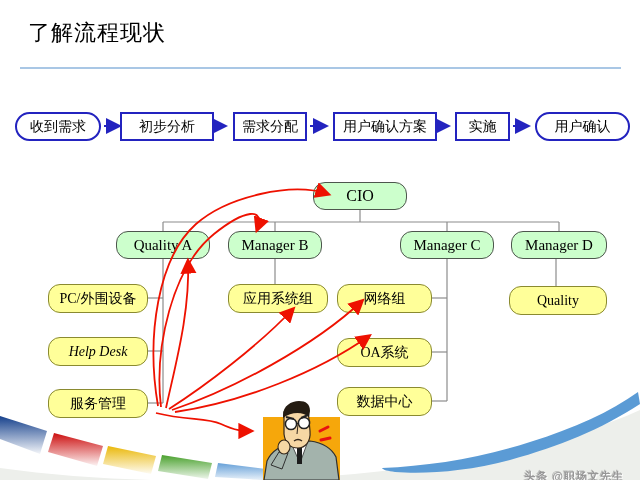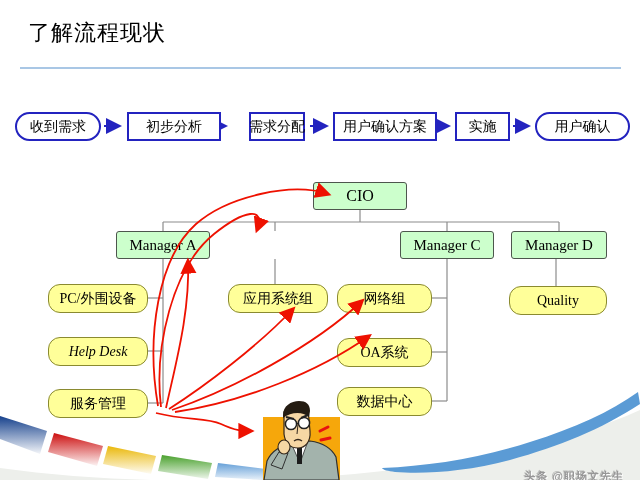--- a/index.html
+++ b/index.html
@@ -8,23 +8,23 @@
   .title{position:absolute;left:28px;top:18px;font-size:22px;font-weight:normal;color:#000;
          letter-spacing:1px;font-family:"Liberation Sans",sans-serif;}
   .title-rule{position:absolute;left:20px;top:67px;width:601px;height:2px;background:#a9c7e5;}
   svg.layer{position:absolute;left:0;top:0;pointer-events:none;}
   .under{z-index:1;} .over{z-index:3;}
   .node{position:absolute;display:flex;align-items:center;justify-content:center;
         font-family:"Liberation Serif",serif;color:#000;box-sizing:border-box;z-index:2;
         white-space:nowrap;}
   .flowbox{top:112px;height:29px;background:#fff;border:2px solid #2323bf;font-size:14px;}
   .pill{border-radius:15px;text-align:center;}
-  .greenbox{background:#ccffcc;border:1.4px solid #4d564d;border-radius:3px;height:28px;font-size:15px;}
+  .greenbox{background:#ccffcc;border:1.4px solid #4d564d;border-radius:12px;height:28px;font-size:15px;}
   .yellowbox{background:#ffff99;border:1.4px solid #8a8a30;border-radius:12px;height:29px;font-size:14px;}
-  .f0{left:15px;width:86px;}  .f1{left:127px;width:94px;} .f2{left:249px;width:56px;}
+  .f0{left:15px;width:86px;}  .f1{left:120px;width:94px;} .f2{left:233px;width:74px;}
   .f3{left:333px;width:104px;}.f4{left:455px;width:55px;} .f5{left:535px;width:95px;}
   .cio{left:313px;top:182px;width:94px;font-size:16px;}
   .ma{left:116px;top:231px;width:94px;} .mb{left:228px;top:231px;width:94px;}
   .mc{left:400px;top:231px;width:94px;} .md{left:511px;top:231px;width:96px;}
   .ya1{left:48px;top:284px;width:100px;} .yb1{left:228px;top:284px;width:100px;}
   .yc1{left:337px;top:284px;width:95px;} .yd1{left:509px;top:286px;width:98px;}
   .ya2{left:48px;top:337px;width:100px;font-style:italic;} .yc2{left:337px;top:338px;width:95px;}
   .ya3{left:48px;top:389px;width:100px;} .yc3{left:337px;top:387px;width:95px;}
   .watermark{position:absolute;right:16px;top:469px;z-index:4;font-size:11px;font-weight:bold;
              color:#979797;letter-spacing:1px;
@@ -105,21 +105,22 @@
   </svg>
 
   <div class="node flowbox pill f0">收到需求</div>
   <div class="node flowbox f1">初步分析</div>
   <div class="node flowbox f2">需求分配</div>
   <div class="node flowbox f3">用户确认方案</div>
   <div class="node flowbox f4">实施</div>
   <div class="node flowbox pill f5">用户确认</div>
 
   <div class="node greenbox cio">CIO</div>
-  <div class="node greenbox ma">Manager A</div>
+  <div class="node greenbox ma">Quality A</div>
+  <div class="node greenbox mb">Manager B</div>
   <div class="node greenbox md">Manager D</div>
   <div class="node greenbox mc">Manager C</div>
   <div class="node yellowbox ya1">PC/外围设备</div>
   <div class="node yellowbox yb1">应用系统组</div>
   <div class="node yellowbox yc1">网络组</div>
   <div class="node yellowbox yd1">Quality</div>
   <div class="node yellowbox ya2">Help Desk</div>
   <div class="node yellowbox yc2">OA系统</div>
   <div class="node yellowbox ya3">服务管理</div>
   <div class="node yellowbox yc3">数据中心</div>

